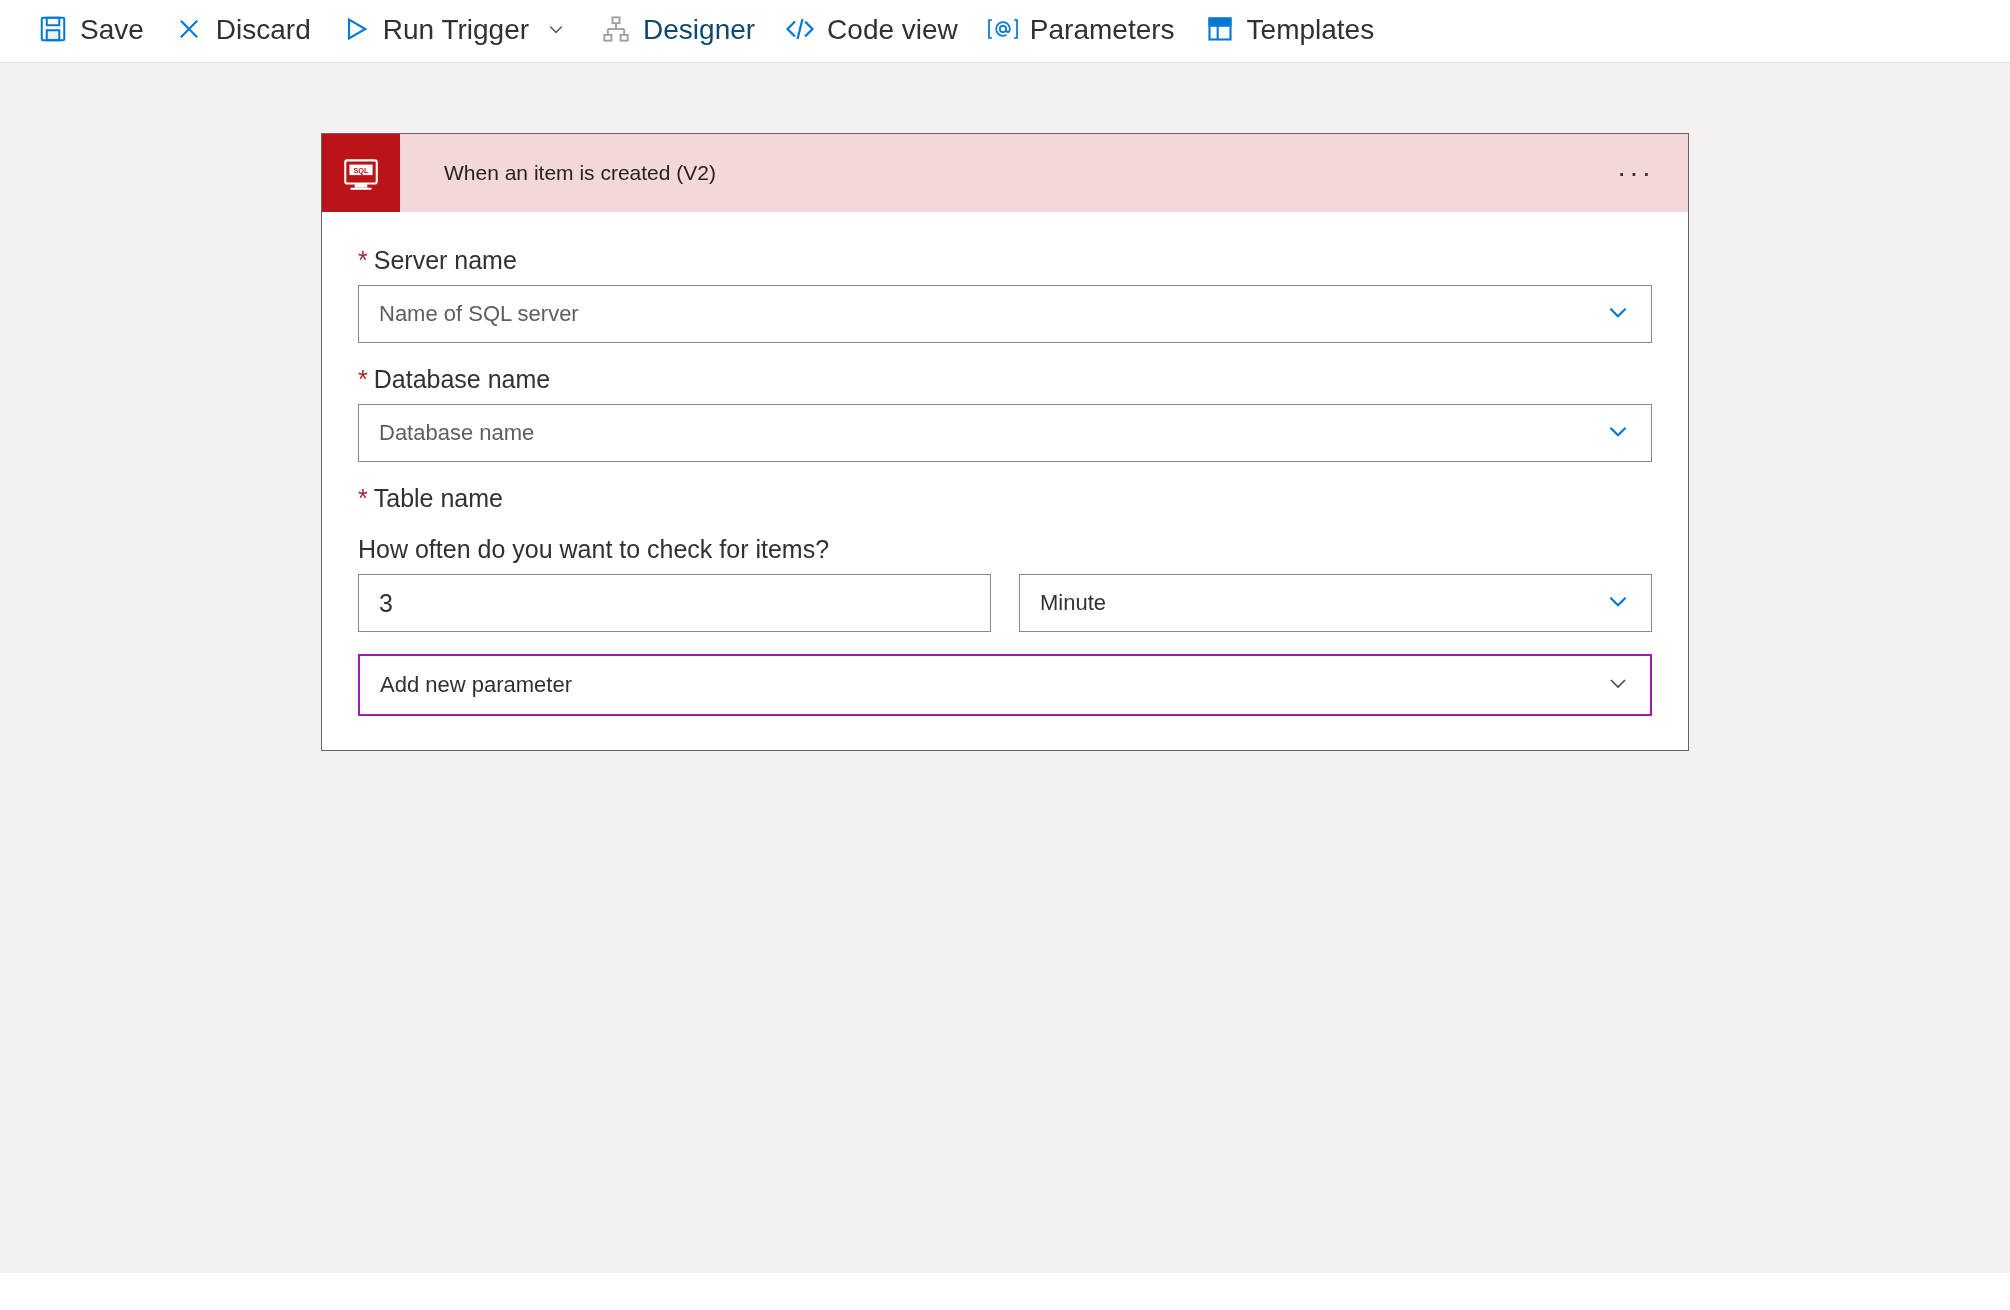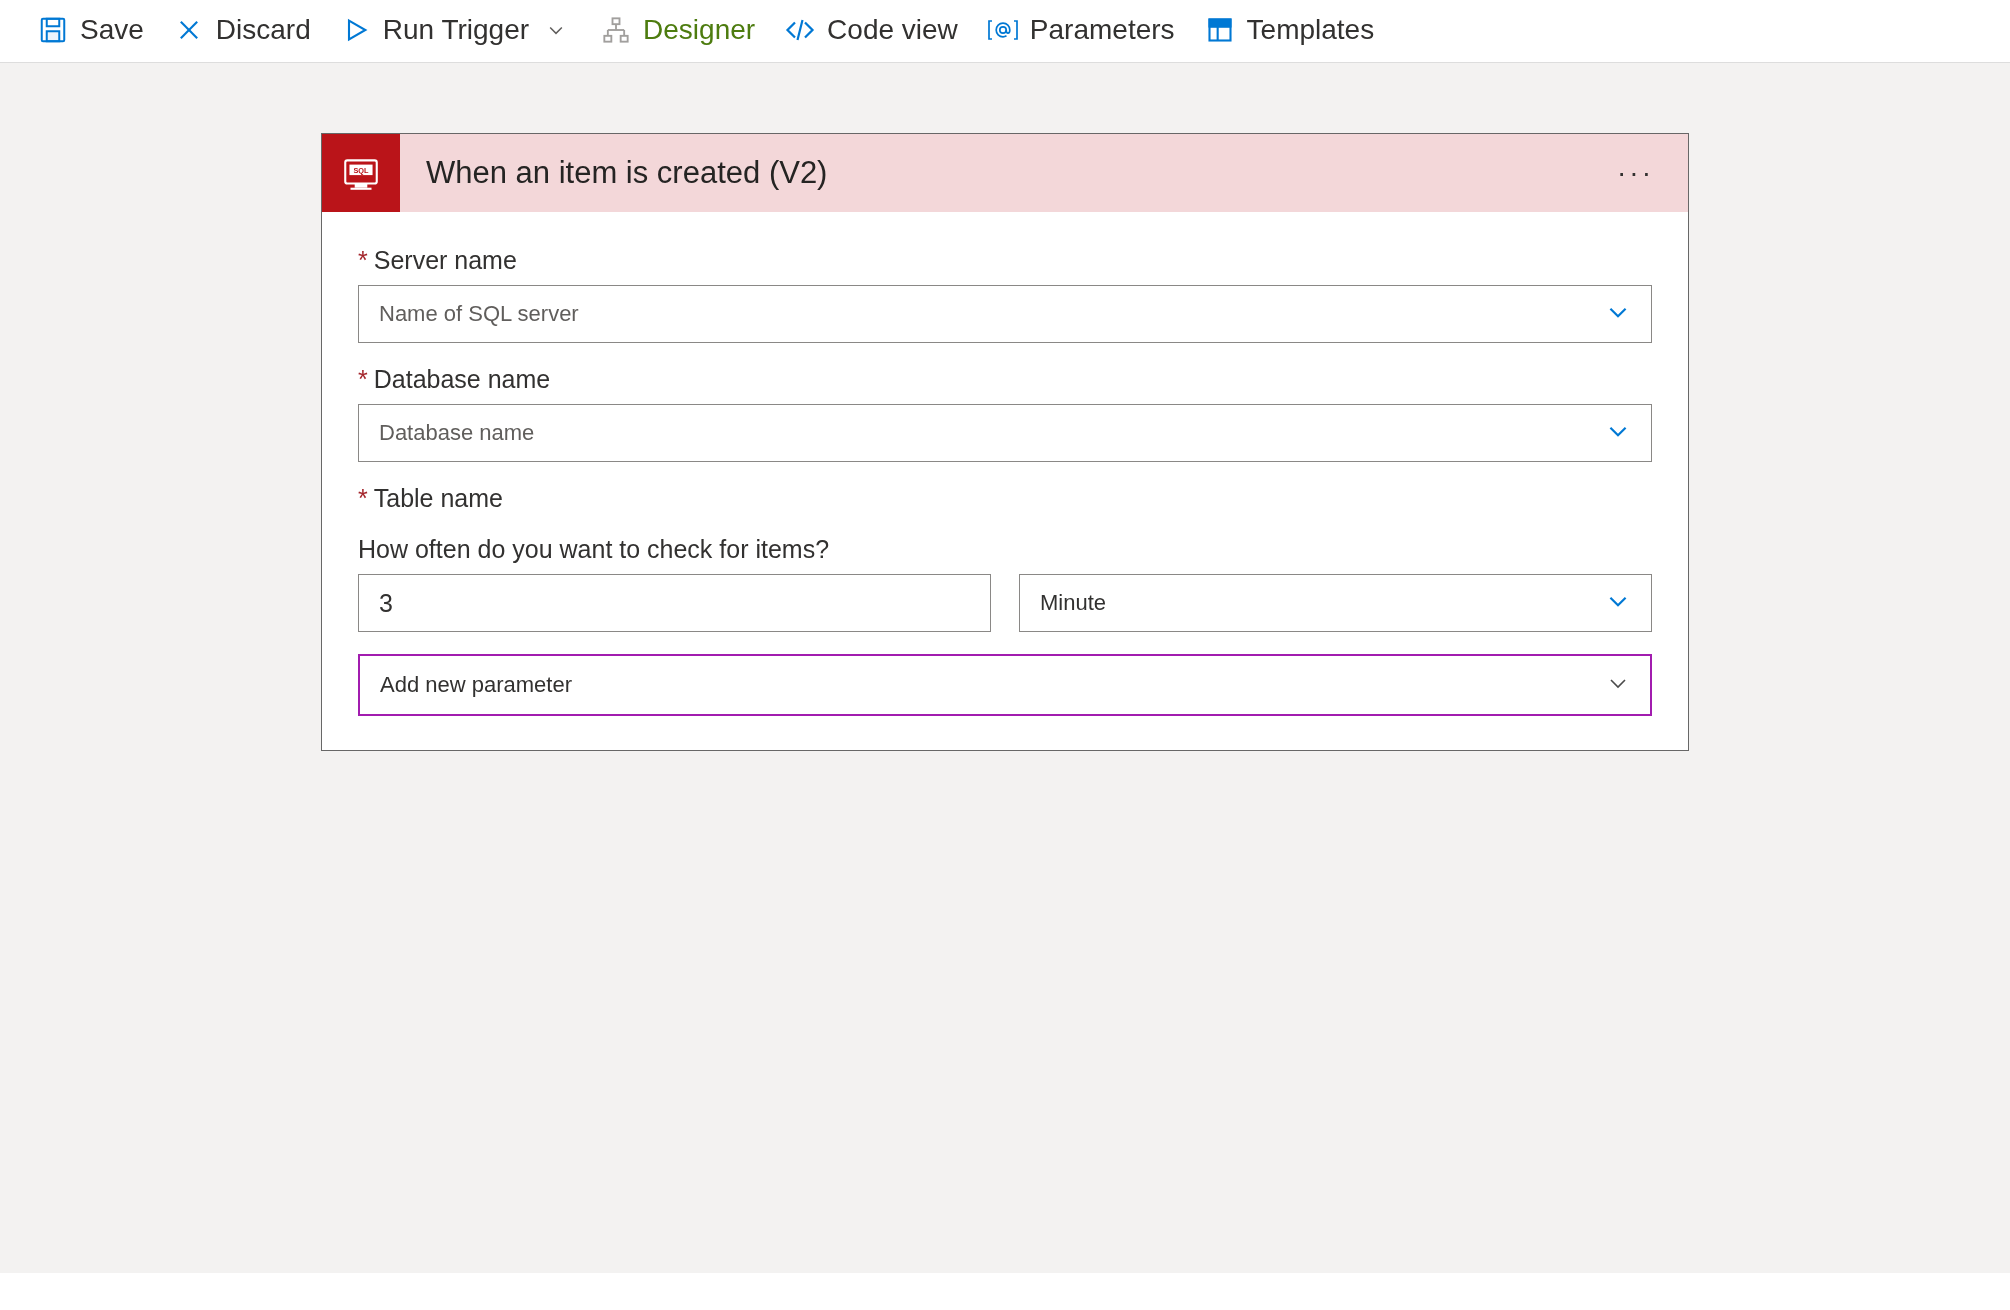--- a/index.html
+++ b/index.html
@@ -14,29 +14,28 @@
   .toolbar {
     display: flex;
     align-items: center;
     gap: 30px;
     padding: 14px 40px 16px 38px;
     border-bottom: 1px solid #ddd;
     background: #fff;
   }
   .toolbar-item {
     display: flex;
-    align-items: center;
     gap: 12px;
     font-size: 28px;
     color: #323130;
     cursor: pointer;
     font-weight: 400;
   }
   .toolbar-item.disabled {
-    color: #4d7c0f;
+    color: #0c4a6e;
     cursor: default;
   }
   .toolbar-icon {
     width: 30px;
     height: 30px;
     display: inline-flex;
     align-items: center;
     justify-content: center;
   }
   .toolbar-icon svg { display: block; }
@@ -64,23 +63,23 @@
   .card-header-icon {
     width: 78px;
     height: 78px;
     background: #ba1419;
     display: flex;
     align-items: center;
     justify-content: center;
     flex-shrink: 0;
   }
   .card-title {
-    font-size: 31px;
+    font-size: 21px;
     color: #252423;
-    padding-left: 26px;
+    padding-left: 44px;
     flex: 1;
   }
   .card-menu {
     font-size: 28px;
     color: #323130;
     letter-spacing: 3px;
     padding: 0 14px;
     cursor: pointer;
   }
   

